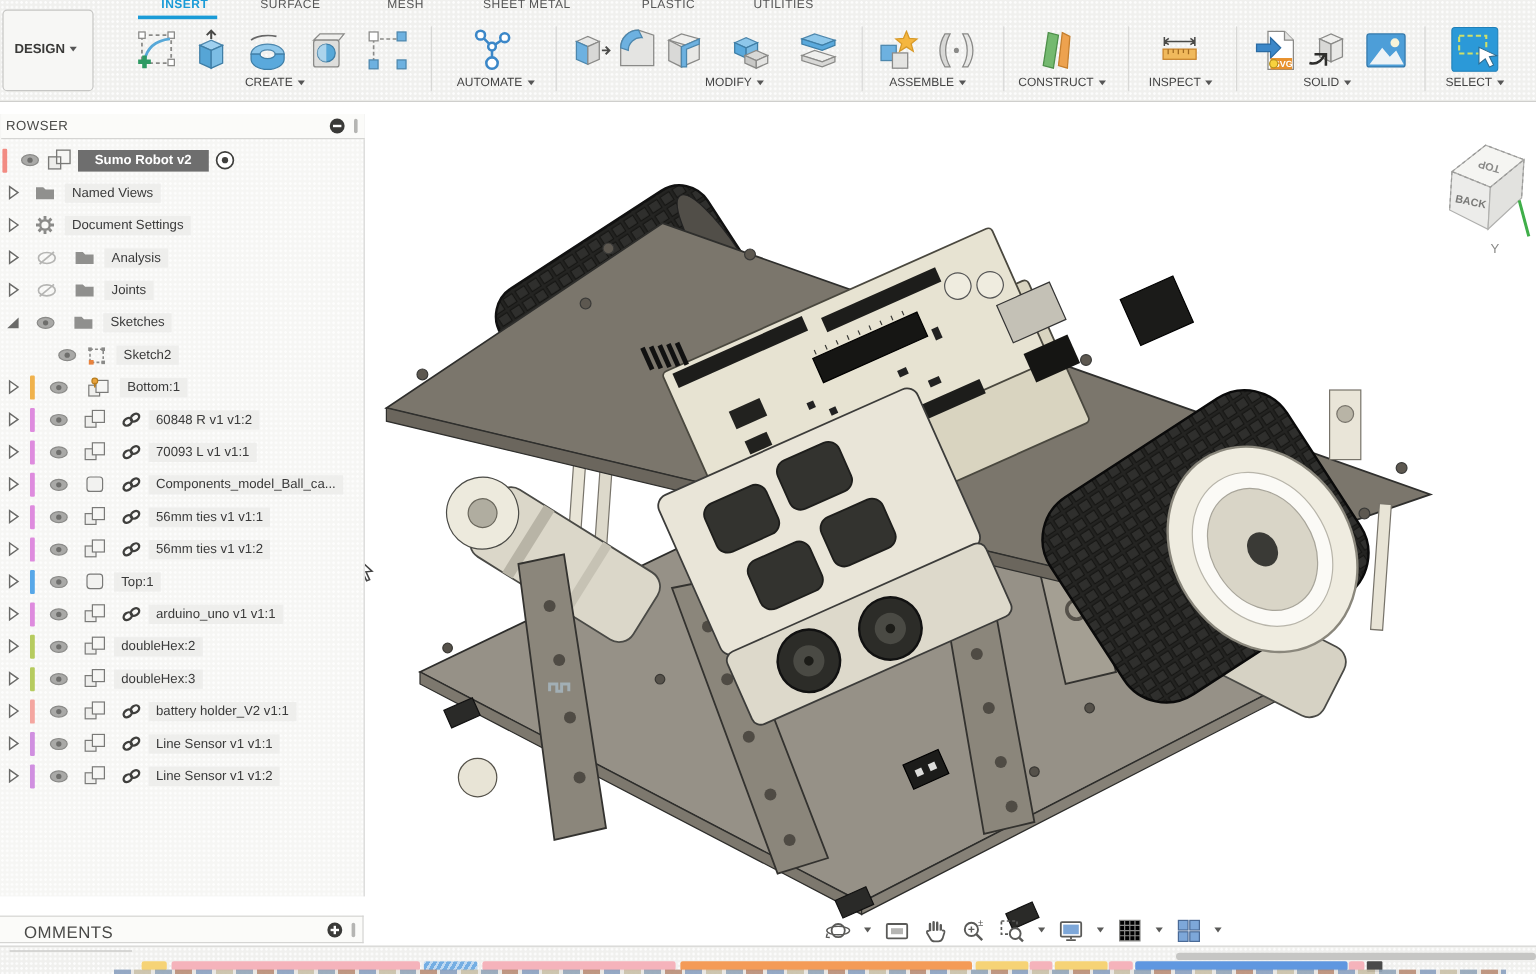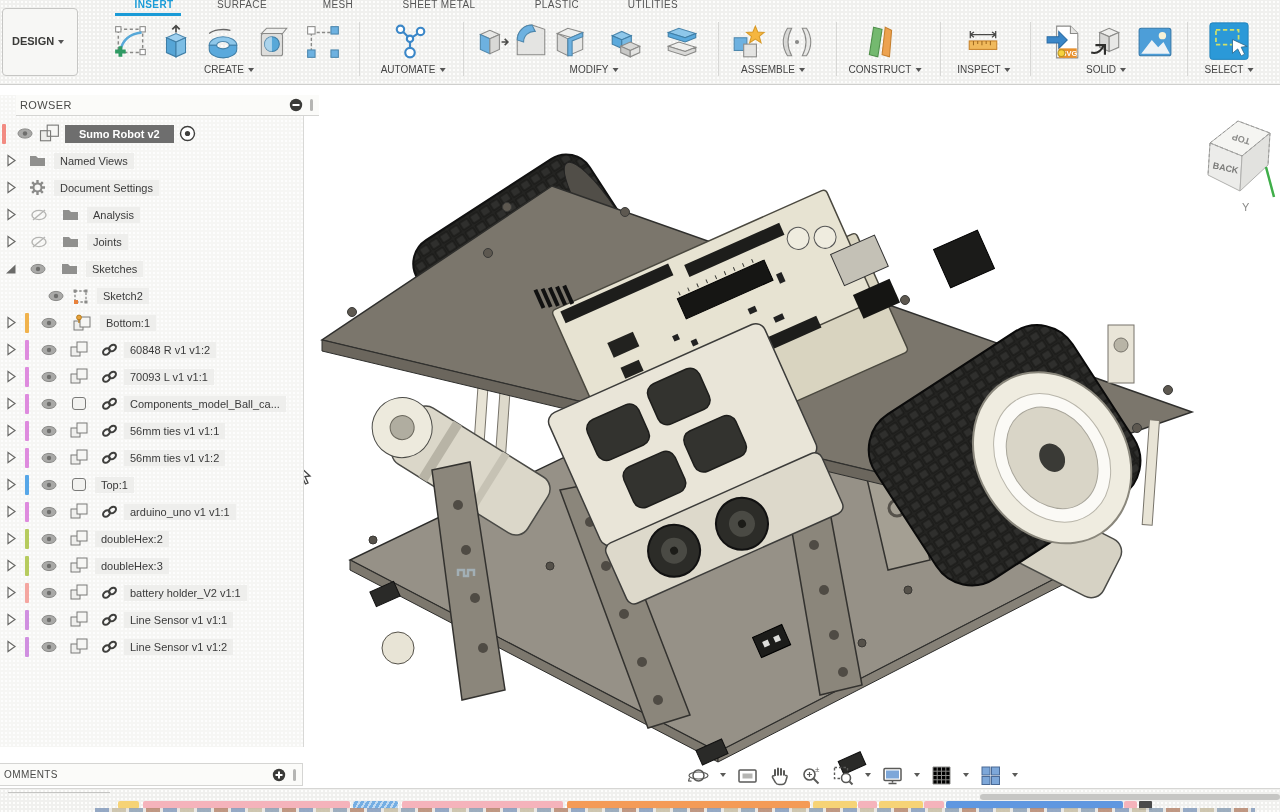--- a/index.html
+++ b/index.html
@@ -13,21 +13,21 @@
   #tab-underline{left:115px;top:13px;width:66px;height:3px;background:#1a9bd7}
   #design-box{left:2px;top:8px;width:76px;height:68px;border:1px solid #c6c6c4;border-radius:4px;background:#f7f7f5;box-sizing:border-box}
   #design-box .t{position:absolute;left:9px;top:26px;font-size:11px;font-weight:bold;color:#3a3a38}
   .caret{display:inline-block;width:0;height:0;border-left:3.5px solid transparent;border-right:3.5px solid transparent;border-top:4.5px solid #555;margin-left:4px;vertical-align:1px}
   .ric{position:absolute;top:24px;width:36px;height:36px}
   .ric svg{width:100%;height:100%}
   .glabel{position:absolute;top:64px;font-size:10px;color:#444;transform:translateX(-50%);white-space:nowrap}
   .vsep{position:absolute;top:22px;width:1px;height:54px;background:#d8d8d6}
   
   #browser{left:0;top:95px;width:303px;height:652px;border-right:1px solid #d8d8d6;background-color:#f6f6f4;background-image:radial-gradient(rgba(255,255,255,.8) 1px,transparent 1.2px);background-size:4px 4px}
-  .phead{position:absolute;left:16px;top:0;width:100%;height:21px;background:#fbfbf9;border-bottom:1px solid #d5d5d3;box-sizing:border-box}
+  .phead{position:absolute;left:1px;top:0;width:100%;height:21px;background:#fbfbf9;border-bottom:1px solid #d5d5d3;box-sizing:border-box}
   .phead .t{position:absolute;left:4px;top:4px;font-size:11px;color:#4a4a48;letter-spacing:.4px}
   .pbtn{position:absolute;top:3px;width:14px;height:14px}
   .phandle{position:absolute;top:4px;width:3px;height:12px;background:#b5b5b3;border-radius:2px}
   #rows{position:absolute;left:0;top:25px;width:100%}
   .brow{height:27px;display:flex;align-items:center;position:relative}
   .lbl{font-size:11px;color:#3a3a3a;background:rgba(236,236,234,.85);padding:2px 6px;white-space:nowrap}
   .cbar{width:4px;height:20px;border-radius:1px;margin:0 5px 0 0}
   .mi{flex:none}
   
   #comments{left:0;top:763px;width:303px;height:23px;background:#fbfbf9;border:1px solid #d5d5d3;border-left:none;box-sizing:border-box}
@@ -130,21 +130,21 @@
         <path d="M12 21 l9 -4 9 4 -9 4 z" fill="#d8d8d6" stroke="#8a8a88"></path>
         <path d="M12 21 v6 l9 4 v-6 z" fill="#c8c8c6" stroke="#8a8a88"></path>
         <path d="M30 21 v6 l-9 4 v-6 z" fill="#e4e4e2" stroke="#8a8a88"></path>
       </svg></div>
   <div class="ric" style="left:664px"><svg viewBox="0 0 34 34">
         <path d="M4 8 l10 -4 16 5 -10 4 z" fill="#8ec7ea" stroke="#4d87ad"></path>
         <path d="M4 8 v4 l16 5 10 -4 v-4 l-10 4 z" fill="#5aa9dc" stroke="#3f7ea6"></path>
         <path d="M4 21 l10 -4 16 5 -10 4 z" fill="#efefed" stroke="#8a8a88"></path>
         <path d="M4 21 v4 l16 5 10 -4 v-4 l-10 4 z" fill="#d8d8d6" stroke="#8a8a88"></path>
       </svg></div>
-  <div class="glabel" style="left:594px"><span>MODIFY</span><span class="caret"></span></div>
+  <div class="glabel" style="left:612px"><span>MODIFY</span><span class="caret"></span></div>
 
   <div class="vsep" style="left:718px"></div>
 
   <div class="ric" style="left:731px"><svg viewBox="0 0 34 34">
         <rect x="3" y="13" width="12" height="12" fill="#6db1e0" stroke="#4d87ad"></rect>
         <rect x="12" y="19" width="12" height="12" fill="#e4e4e2" stroke="#8a8a88"></rect>
         <path d="M23 2 l2.3 5.5 6 .5 -4.6 3.7 1.7 6 -5.4 -3.5 -5.4 3.5 1.7 -6 -4.6 -3.7 6 -.5 z" fill="#f5b63f" stroke="#d89a28"></path>
       </svg></div>
   <div class="ric" style="left:779px"><svg viewBox="0 0 34 34">
         <path d="M12 4 q-7 13 0 26 l-4 0 q-8 -13 0 -26 z" fill="#d8d8d6" stroke="#8a8a88"></path>
@@ -768,21 +768,21 @@
             <ellipse cx="5.5" cy="8.5" rx="3.8" ry="2.8" transform="rotate(-38 5.5 8.5)"></ellipse>
             <ellipse cx="11.5" cy="5" rx="3.8" ry="2.8" transform="rotate(-38 11.5 5)"></ellipse>
           </g>
         </svg>
       <span class="lbl">Line Sensor v1 v1:2</span>
     </div>
   </div>
 </div>
 
 <div id="comments" class="abs dots">
-  <span class="t" style="position:absolute;left:4px;top:5px;font-size:10px;color:#4a4a48;letter-spacing:.4px">OMMENTS</span>
+  <span class="t" style="position:absolute;left:20px;top:5px;font-size:14px;color:#4a4a48;letter-spacing:.4px">OMMENTS</span>
   <svg class="pbtn" style="right:16px;top:4px;position:absolute;width:14px;height:14px" viewBox="0 0 14 14">
       <circle cx="7" cy="7" r="6.2" fill="#3a3a38"></circle>
       <rect x="3.5" y="6" width="7" height="2" fill="#fff"></rect>
       <rect x="6" y="3.5" width="2" height="7" fill="#fff"></rect>
     </svg>
   <div class="phandle" style="right:6px;top:5px;position:absolute"></div>
 </div>
 
 <div id="navbar" class="abs">
   <svg class="nic" viewBox="0 0 21 21">

